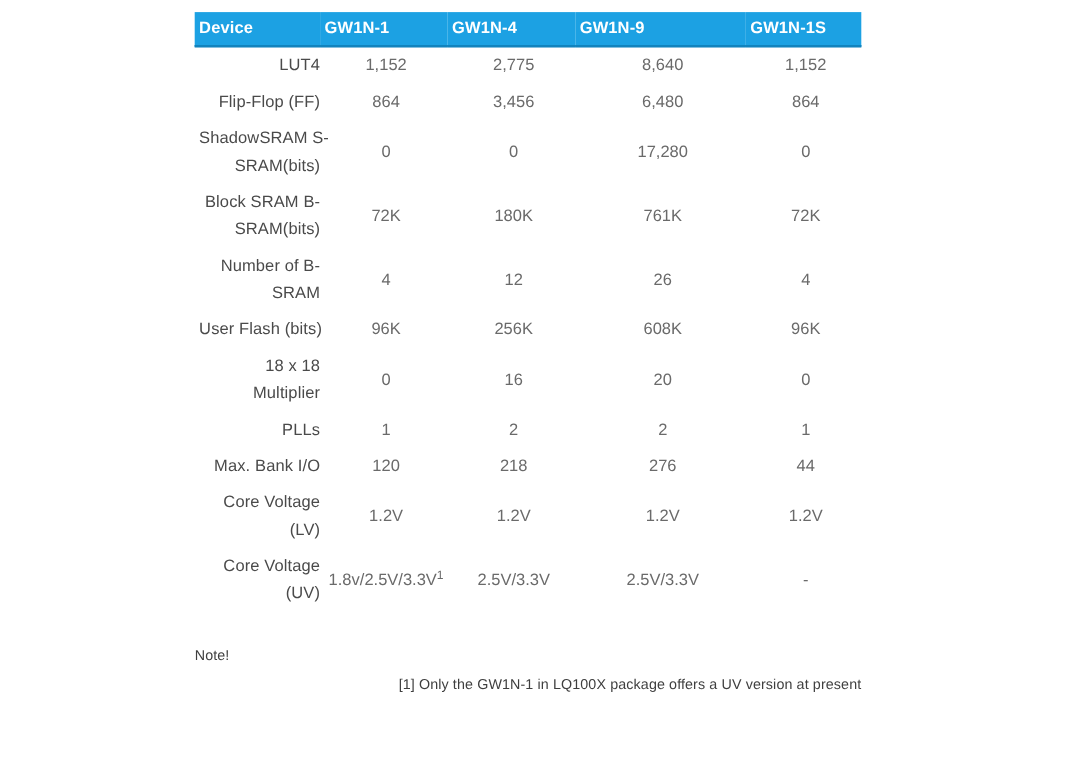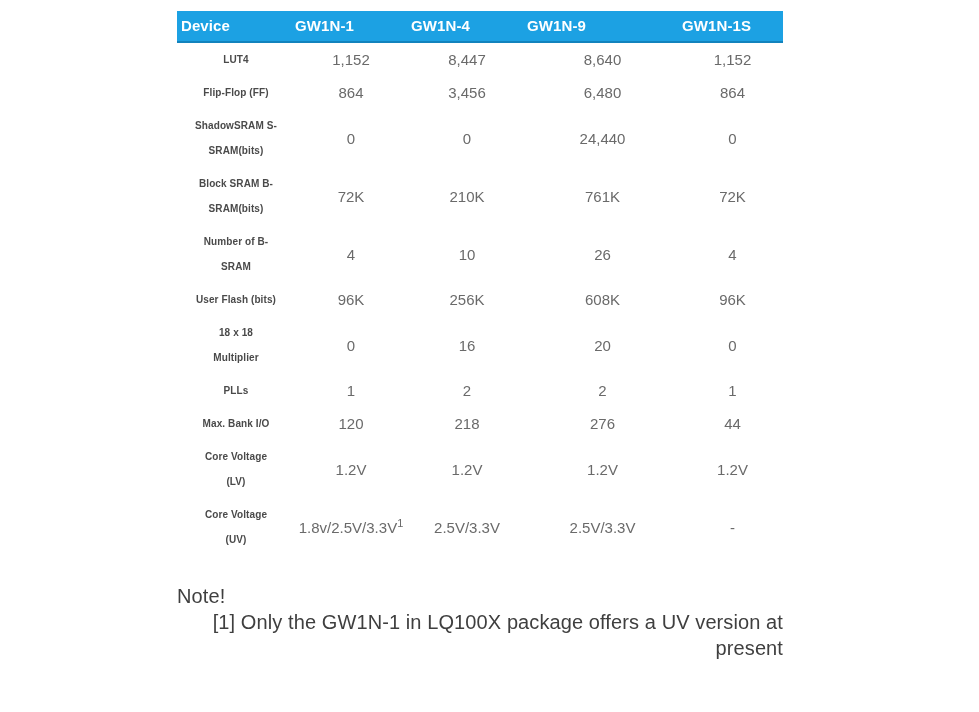--- a/index.html
+++ b/index.html
@@ -33,24 +33,24 @@
     font-size: 15px;
     font-weight: bold;
     text-align: left;
     vertical-align: middle;
     padding: 5px 4px;
     line-height: 20px;
     border-bottom: 2px solid var(--header-border, #1283BD);
     letter-spacing: 0.1px;
   }
   table.spec-table tbody th {
-    font-size: 10px;
-    font-weight: bold;
+    font-size: 15px;
+    font-weight: normal;
     color: var(--label-text, #4A4A4A);
-    text-align: center;
+    text-align: right;
     vertical-align: middle;
     padding: 4px 0 4px 4px;
     line-height: 25px;
     letter-spacing: 0.1px;
   }
   table.spec-table tbody th .label-line { white-space: nowrap; }
   table.spec-table tbody td {
     font-size: 15px;
     font-weight: normal;
     color: var(--value-text, #6A6A6A);
@@ -61,21 +61,21 @@
     white-space: nowrap;
   }
   table.spec-table tbody td sup {
     font-size: 11px;
     line-height: 0;
     vertical-align: super;
   }
   .note-block {
     margin-top: 27px;
     color: var(--note-text, #3F3F3F);
-    font-size: 20px;
+    font-size: 13px;
     line-height: 26px;
   }
   .note-title { letter-spacing: 0.1px; }
   .note-footnote { letter-spacing: 0.1px; text-align: right; }
 </style>
 </head>
 <body>
 
 <div class="page">
   <div class="content">
@@ -96,60 +96,60 @@
           <th>GW1N-9</th>
           <th>GW1N-1S</th>
         </tr>
       </thead>
       <tbody id="spec-body">
           <tr>
             <th>
               <div class="label-line">LUT4</div>
             </th>
             <td>1,152</td>
-            <td>8,447</td>
+            <td>2,775</td>
             <td>8,640</td>
             <td>1,152</td>
           </tr>
           <tr>
             <th>
               <div class="label-line">Flip-Flop (FF)</div>
             </th>
             <td>864</td>
             <td>3,456</td>
             <td>6,480</td>
             <td>864</td>
           </tr>
           <tr>
             <th>
               <div class="label-line">ShadowSRAM S-</div>
               <div class="label-line">SRAM(bits)</div>
             </th>
             <td>0</td>
             <td>0</td>
-            <td>24,440</td>
+            <td>17,280</td>
             <td>0</td>
           </tr>
           <tr>
             <th>
               <div class="label-line">Block SRAM B-</div>
               <div class="label-line">SRAM(bits)</div>
             </th>
             <td>72K</td>
-            <td>210K</td>
+            <td>180K</td>
             <td>761K</td>
             <td>72K</td>
           </tr>
           <tr>
             <th>
               <div class="label-line">Number of B-</div>
               <div class="label-line">SRAM</div>
             </th>
             <td>4</td>
-            <td>10</td>
+            <td>12</td>
             <td>26</td>
             <td>4</td>
           </tr>
           <tr>
             <th>
               <div class="label-line">User Flash (bits)</div>
             </th>
             <td>96K</td>
             <td>256K</td>
             <td>608K</td>

